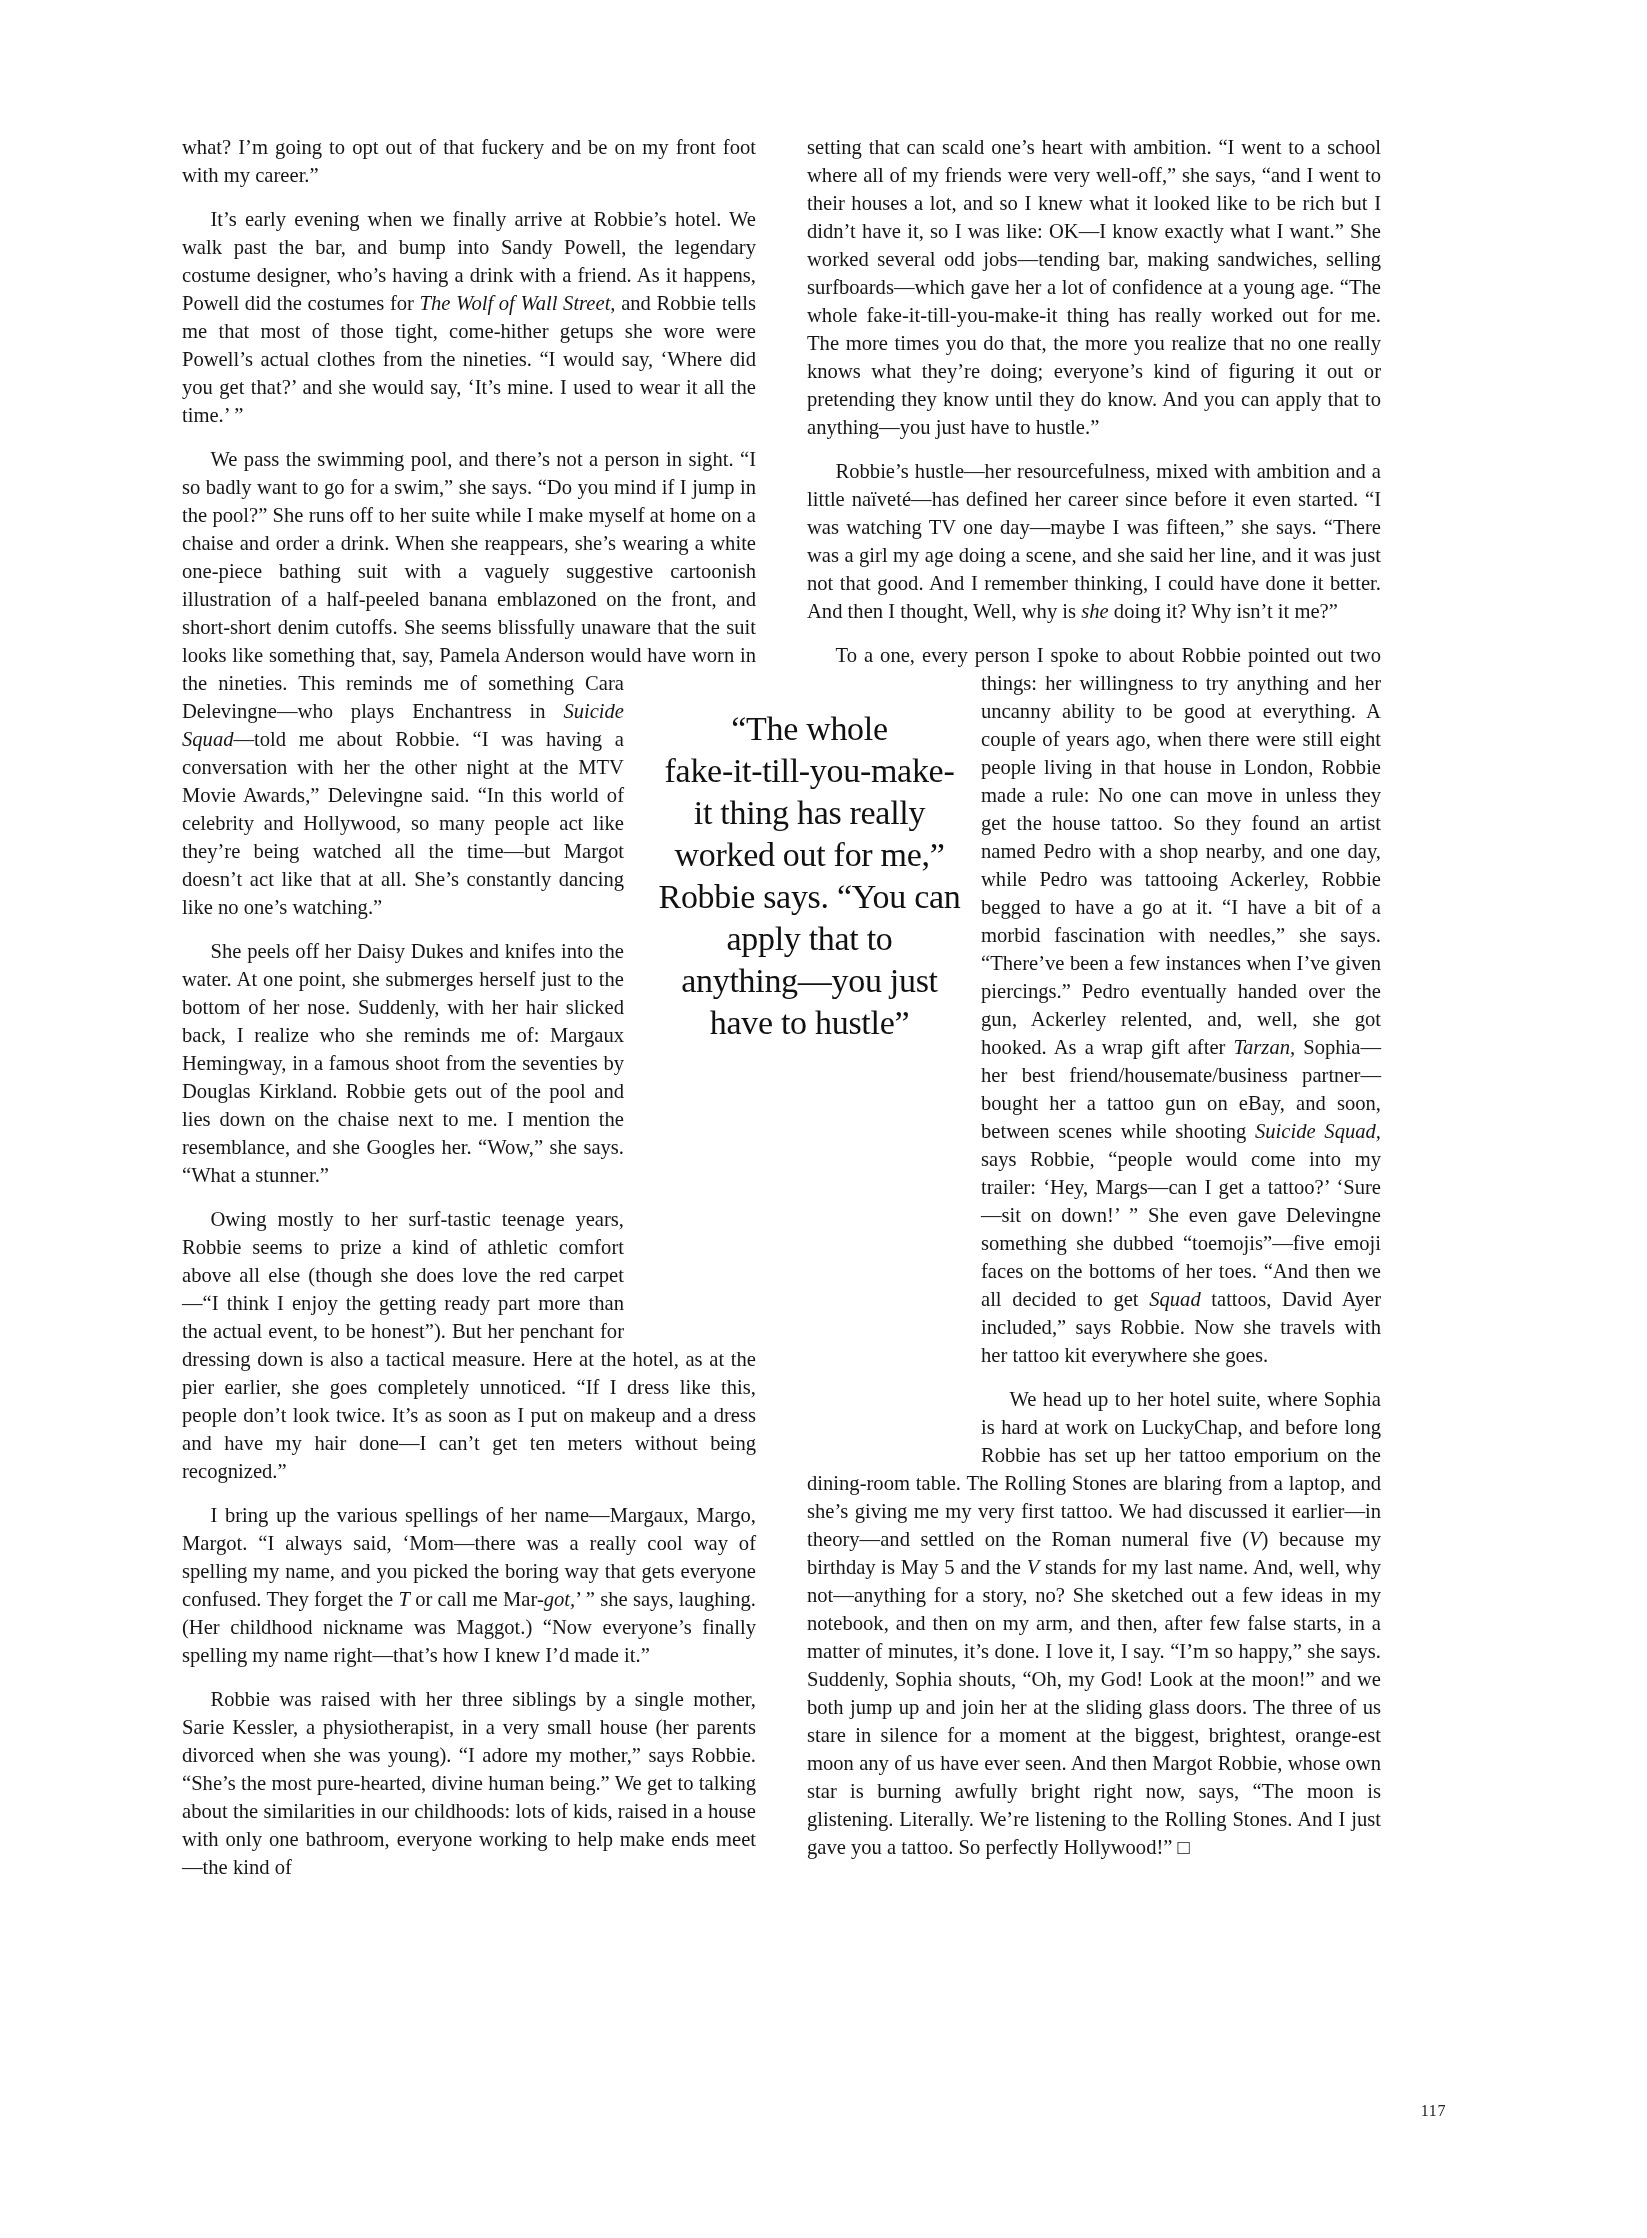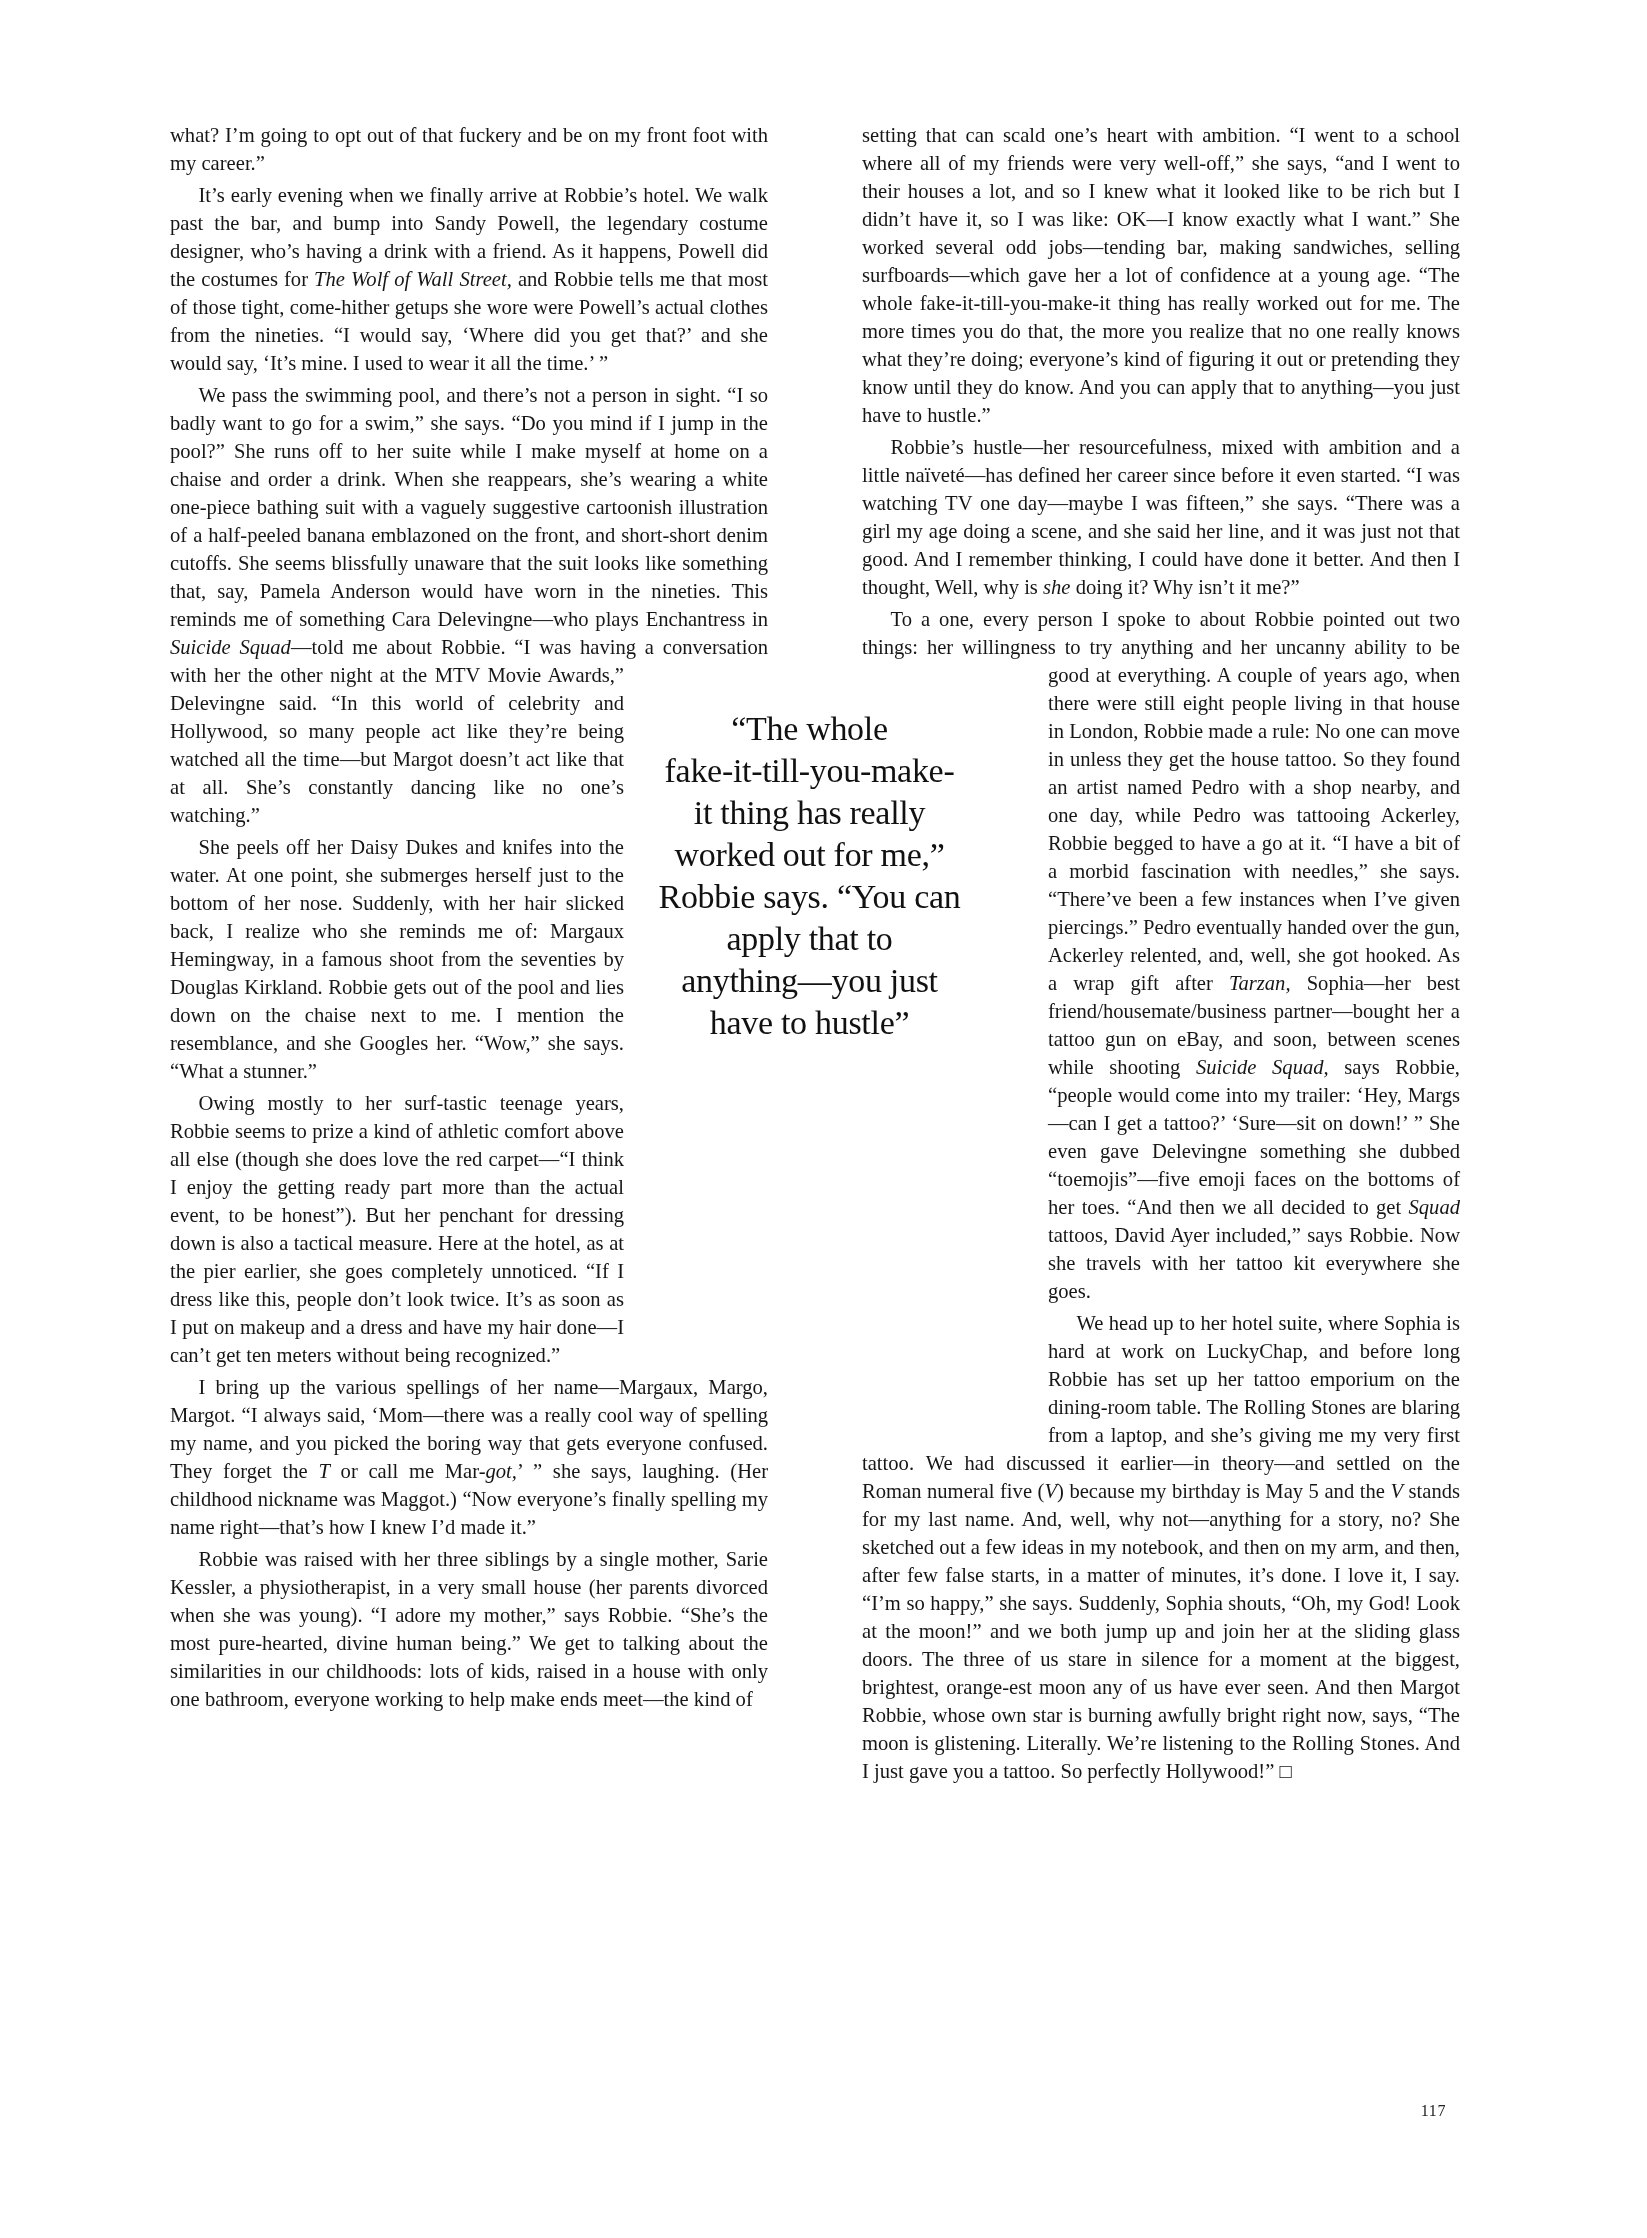--- a/index.html
+++ b/index.html
@@ -21,31 +21,31 @@
     position: absolute;
     top: 117px;
     width: 606px;
     font-size: 20.6px;
     line-height: 28px;
     text-align: justify;
     hyphens: auto;
     -webkit-hyphens: auto;
   }
   .col-left  { left: 166px; }
-  .col-right { left: 858px; }
+  .col-right { left: 791px; }
 
   
   .spacer { pointer-events: none; }
   .sa-l { float: right; width: 0.6px;   height: 570px; }
   .sb-l { float: right; clear: right; width: 148px; height: 646px; }
   .sa-r { float: left;  width: 0.6px;   height: 564px; }
   .sb-r { float: left;  clear: left;  width: 190px; height: 768px; }
 
   p.para {
-    margin: 4px;
+    margin: 16px;
     padding: 0;
   }
   p.indent { text-indent: 28.5px; }
 
   .pull-quote {
     position: absolute;
     left: 624px;
     top: 708px;
     width: 371px;
     text-align: center;

